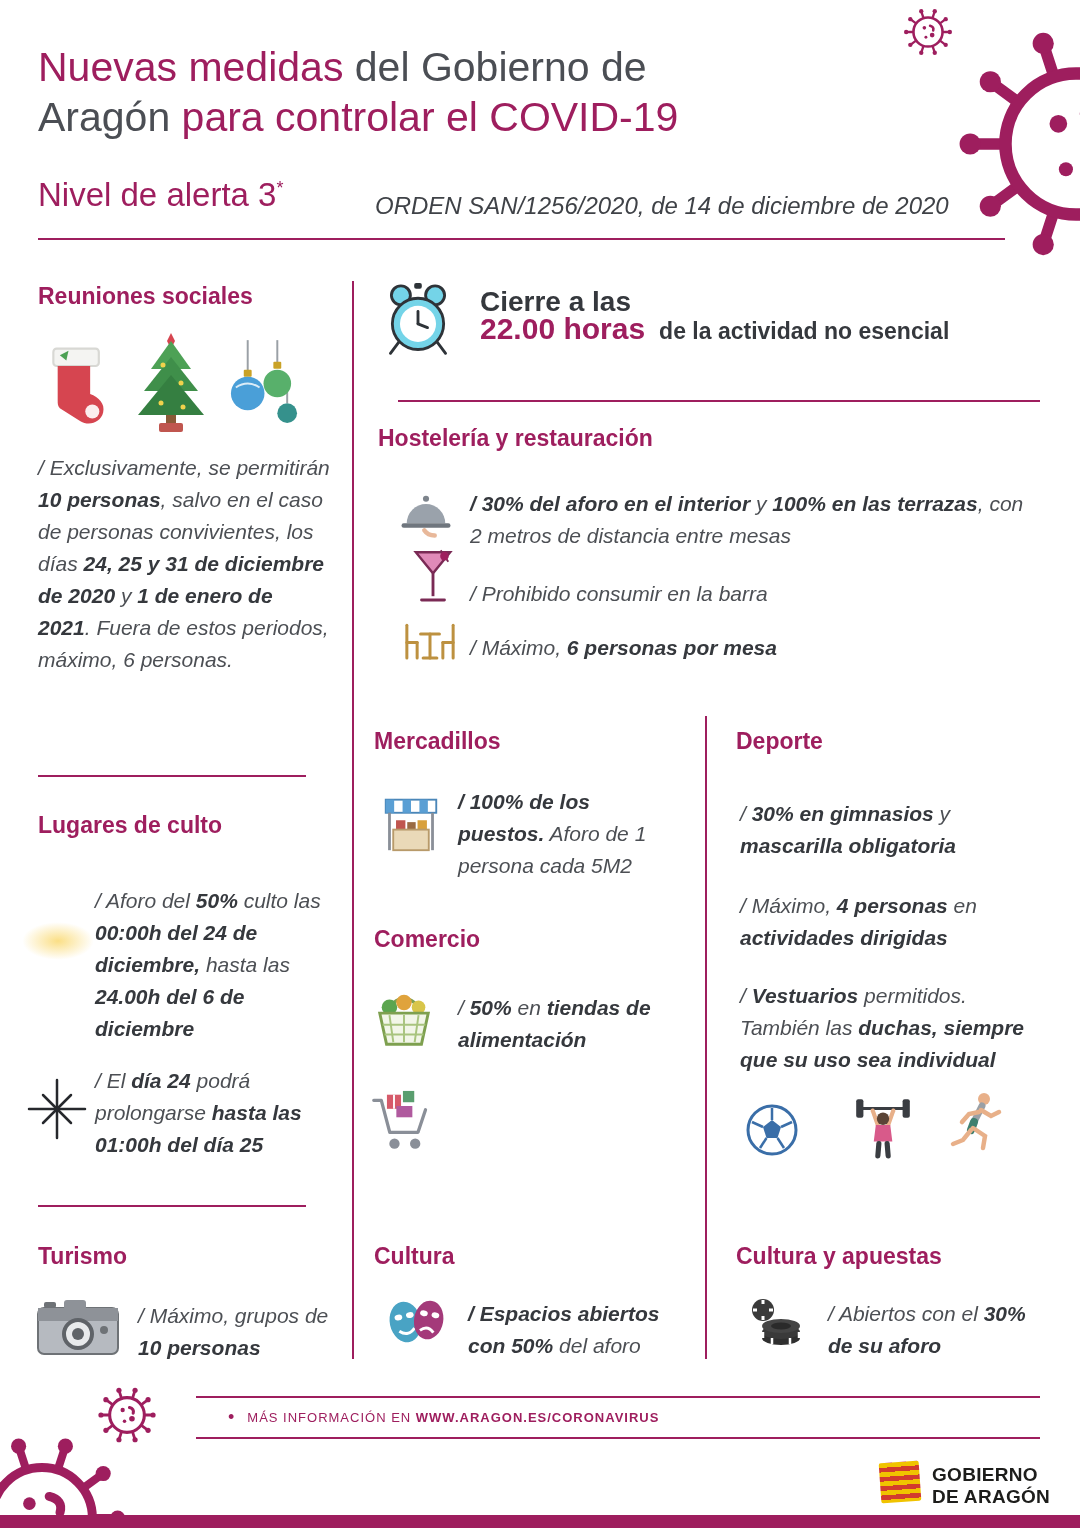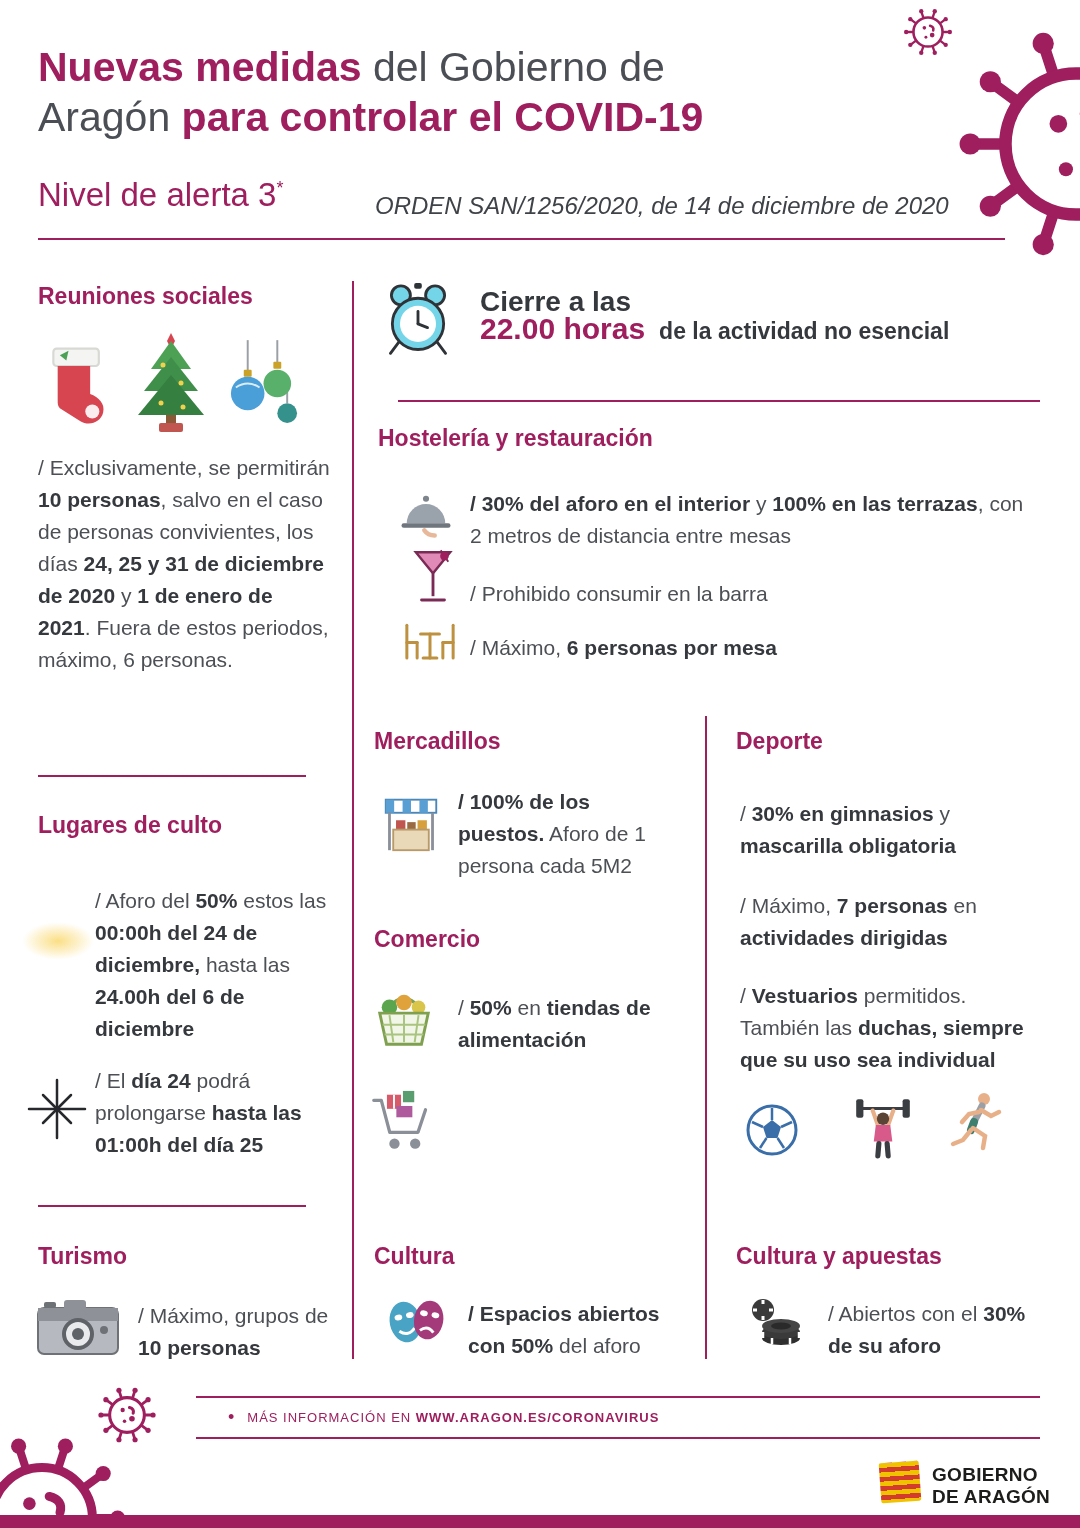--- a/index.html
+++ b/index.html
@@ -4,27 +4,27 @@
 <style>
   :root{ --accent:#9e1e5e; --dark:#35383d; --gray:#4c4f54; }
   *{margin:0;padding:0;box-sizing:border-box;}
   html,body{background:#ffffff;}
   .page{position:relative;width:1080px;height:1528px;background:#fff;overflow:hidden;
         font-family:"Liberation Sans",sans-serif;}
   .abs{position:absolute;}
   .hr{position:absolute;height:2px;background:var(--accent);}
   .vr{position:absolute;width:2px;background:var(--accent);}
   .title{font-size:41px;line-height:1.22;font-weight:normal;color:#4b4e54;}
-  .title .b{font-weight:bold;margin-top:20px;}
+  .title .b{font-weight:normal;margin-top:20px;}
   .accent{color:var(--accent);}
   .alert{font-size:33px;color:var(--accent);}
   .alert-sup{font-size:18px;color:var(--accent);vertical-align:12px;}
   .order{font-size:24px;font-style:italic;color:#3f4247;}
   .h{font-size:23px;font-weight:bold;color:var(--accent);}
-  .body-text{font-size:21px;line-height:32px;color:var(--gray);}
+  .body-text{font-size:21px;line-height:32px;color:var(--gray);font-style:italic;}
   .body-text .b{font-weight:bold;color:var(--dark);}
   .closure-intro{font-size:28px;font-weight:bold;color:var(--dark);}
   .closure-time{font-size:30px;font-weight:bold;color:var(--accent);}
   .closure-scope{font-size:23px;font-weight:bold;color:var(--dark);}
   .time-row{display:flex;align-items:baseline;gap:14px;}
   .footer-info{font-size:13px;letter-spacing:1px;color:var(--accent);display:flex;align-items:center;gap:12px;}
   .footer-info .b{font-weight:bold;}
   .logo-text{font-size:19px;line-height:22px;font-weight:bold;color:#1d1d1b;letter-spacing:0.3px;}
   .glow{background:radial-gradient(ellipse at center, rgba(250,219,120,0.9), rgba(250,219,120,0) 70%);}
   .flag{background:repeating-linear-gradient(180deg,#f0c300 0 4.6px,#d23b2e 4.6px 9.2px);
@@ -126,21 +126,21 @@
     <circle cx="52" cy="44" r="14" fill="#58b06b"></circle>
     <circle cx="62" cy="74" r="10" fill="#35918c"></circle>
   </svg>
 
   <p class="abs body-text" style="left:38px;top:452px;width:292px"><span>/ Exclusivamente, se permitirán </span><span class="b">10 personas</span><span>, salvo en el caso de personas convivientes, los días </span><span class="b">24, 25 y 31 de diciembre de 2020</span><span> y </span><span class="b">1 de enero de 2021</span><span>. Fuera de estos periodos, máximo, 6 personas.</span></p>
 
   <div class="hr" style="left:38px;top:775px;width:268px"></div>
 
   <h2 class="abs h" style="left:38px;top:812px">Lugares de culto</h2>
   <div class="abs glow" style="left:22px;top:922px;width:72px;height:38px"></div>
-  <p class="abs body-text" style="left:95px;top:885px;width:245px"><span>/ Aforo del </span><span class="b">50%</span><span> estos las </span><span class="b">00:00h del 24 de diciembre,</span><span> hasta las </span><span class="b">24.00h del 6 de diciembre</span></p>
+  <p class="abs body-text" style="left:95px;top:885px;width:245px"><span>/ Aforo del </span><span class="b">50%</span><span> culto las </span><span class="b">00:00h del 24 de diciembre,</span><span> hasta las </span><span class="b">24.00h del 6 de diciembre</span></p>
 
   <svg class="abs" viewBox="0 0 62 62" style="left:26px;top:1078px;width:62px;height:62px">
     <g stroke="#26282c" stroke-width="2.5" stroke-linecap="round">
       <line x1="31" y1="2" x2="31" y2="60"></line>
         <line x1="3" y1="31" x2="59" y2="31"></line>
       <line x1="17" y1="17" x2="45" y2="45"></line>
         <line x1="45" y1="17" x2="17" y2="45"></line>
     </g>
   </svg>
   <p class="abs body-text" style="left:95px;top:1065px;width:245px"><span>/ El </span><span class="b">día 24</span><span> podrá prolongarse </span><span class="b">hasta las 01:00h del día 25</span></p>
@@ -272,21 +272,21 @@
       <ellipse cx="48" cy="28" rx="15" ry="20" fill="#a43a7a"></ellipse>
       <ellipse cx="42" cy="22" rx="4" ry="3" fill="#fff"></ellipse>
         <ellipse cx="54" cy="22" rx="4" ry="3" fill="#fff"></ellipse>
       <path d="M41 40 q7 -7 14 0" stroke="#fff" stroke-width="3" fill="none"></path>
     </g>
   </svg>
   <p class="abs body-text" style="left:468px;top:1298px;width:220px"><span class="b">/ Espacios abiertos con 50%</span><span> del aforo</span></p>
 
   <h2 class="abs h" style="left:736px;top:728px">Deporte</h2>
   <p class="abs body-text" style="left:740px;top:798px;width:300px"><span>/ </span><span class="b">30% en gimnasios</span><span> y </span><span class="b">mascarilla obligatoria</span></p>
-  <p class="abs body-text" style="left:740px;top:890px;width:300px"><span>/ Máximo, </span><span class="b">7 personas</span><span> en </span><span class="b">actividades dirigidas</span></p>
+  <p class="abs body-text" style="left:740px;top:890px;width:300px"><span>/ Máximo, </span><span class="b">4 personas</span><span> en </span><span class="b">actividades dirigidas</span></p>
   <p class="abs body-text" style="left:740px;top:980px;width:305px"><span>/ </span><span class="b">Vestuarios</span><span> permitidos. También las </span><span class="b">duchas, siempre que su uso sea individual</span></p>
 
   <svg class="abs" viewBox="0 0 56 56" style="left:744px;top:1102px;width:56px;height:56px">
     <circle cx="28" cy="28" r="24" fill="#fff" stroke="#3a6ea8" stroke-width="3"></circle>
     <polygon points="28,18 37,25 33.5,36 22.5,36 19,25" fill="#3a6ea8"></polygon>
     <g stroke="#3a6ea8" stroke-width="2.5">
       <line x1="28" y1="18" x2="28" y2="6"></line>
         <line x1="37" y1="25" x2="48" y2="20"></line>
         <line x1="33.5" y1="36" x2="40" y2="46"></line>
       <line x1="22.5" y1="36" x2="16" y2="46"></line>

